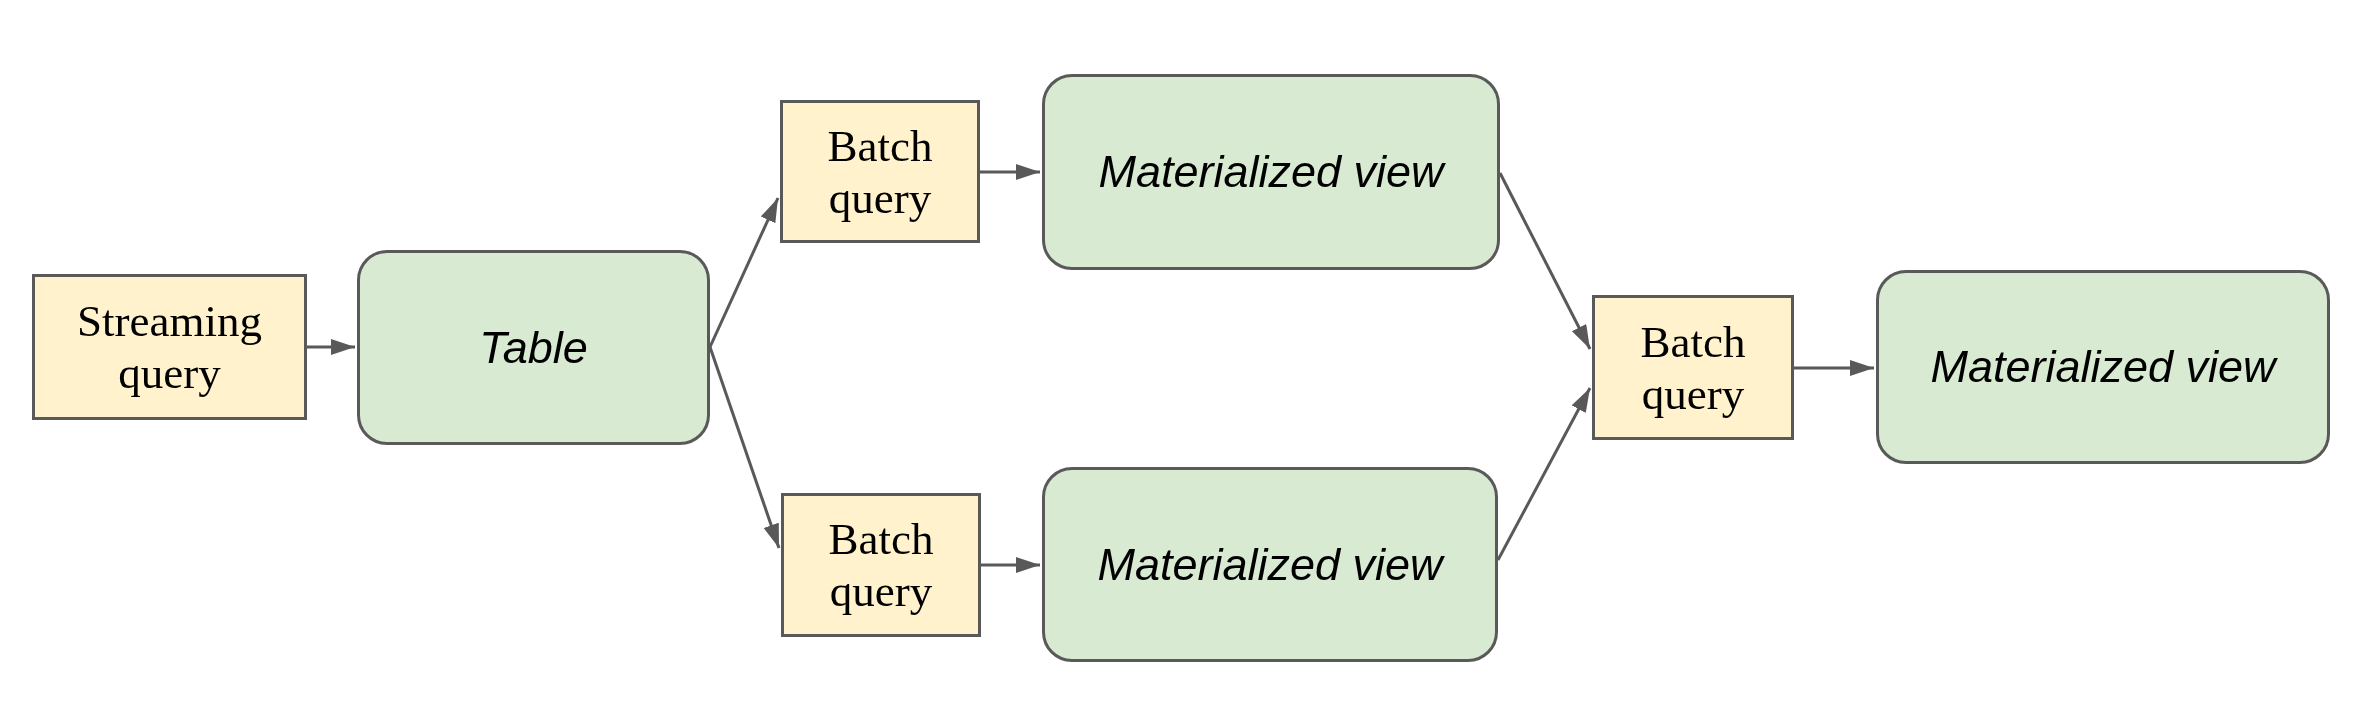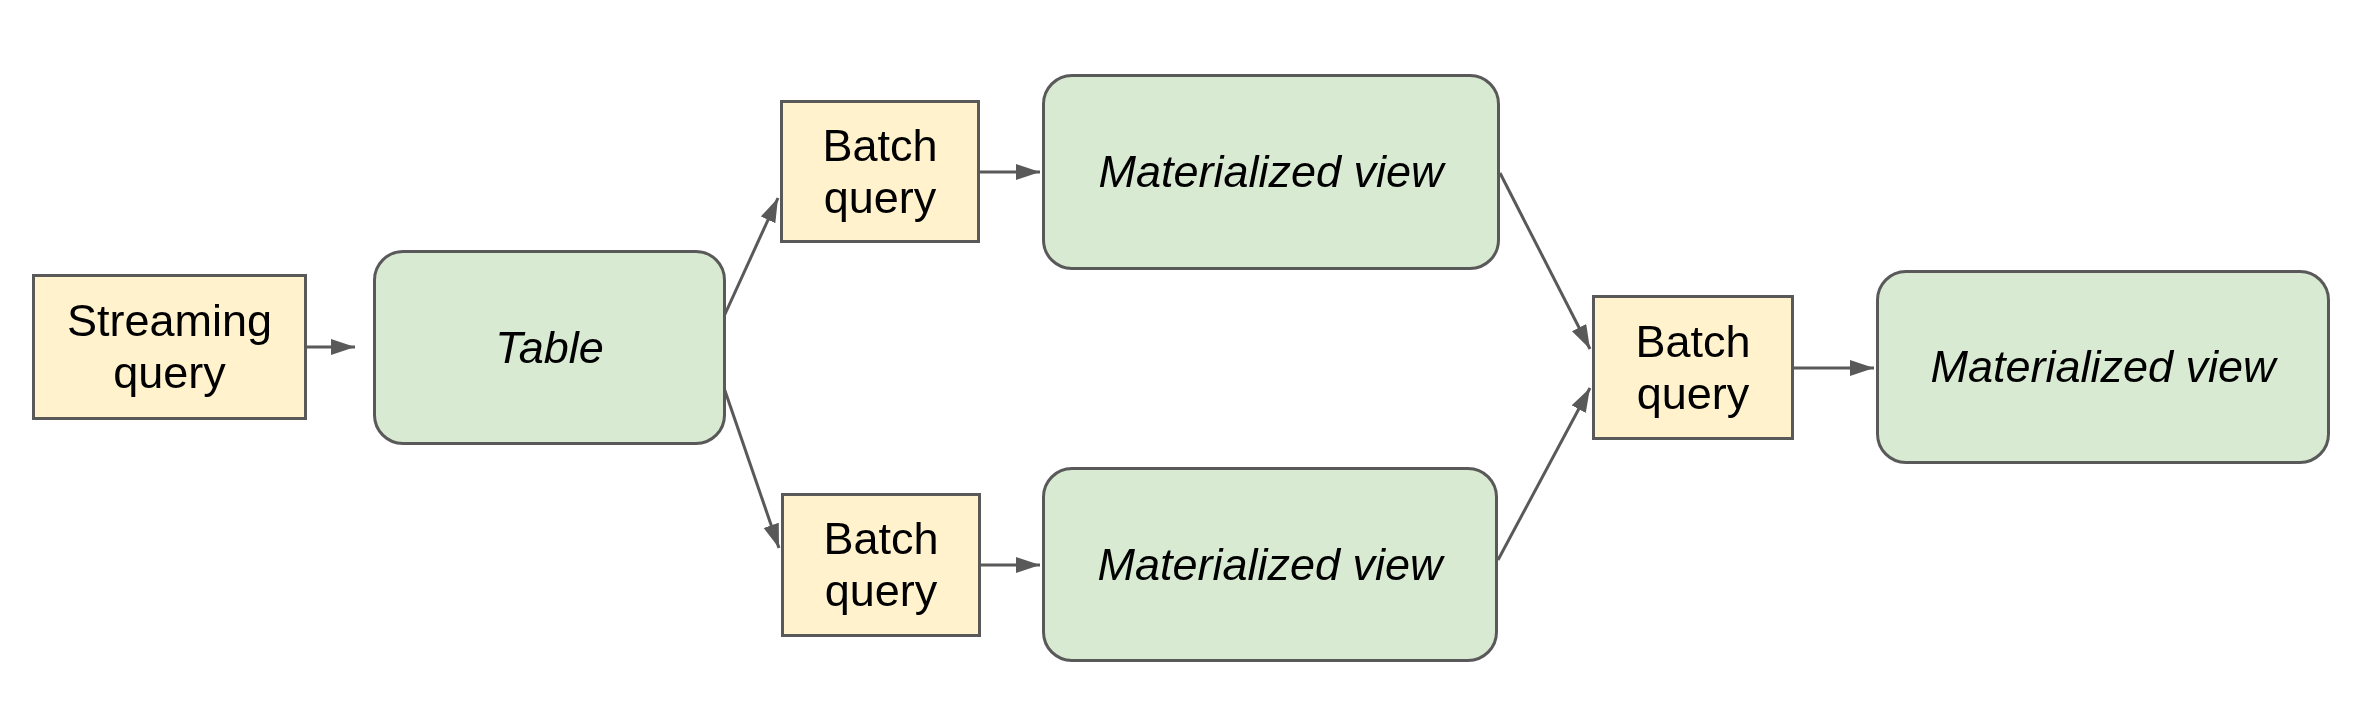--- a/index.html
+++ b/index.html
@@ -35,30 +35,31 @@
     letter-spacing: 0px;
   }
   .node .label {
     display: block;
     padding: 0 14px;
   }
   .query {
     background: #fff2cc;
     border: 3px solid #595959;
     border-radius: 0;
+    font-family: Liberation Serif, serif;
   }
   .store {
     background: #d9ead3;
     border: 3px solid #595959;
     border-radius: 30px;
     font-style: italic;
   }
   
   #node-streaming-query   { left: 32px;   top: 274px; width: 275px; height: 146px; }
-  #node-table             { left: 373px;  top: 250px; width: 353px; height: 195px; text-align: right; }
+  #node-table             { left: 357px;  top: 250px; width: 353px; height: 195px; text-align: right; }
   #node-batch-query-top   { left: 780px;  top: 100px; width: 200px; height: 143px; }
   #node-mv-top            { left: 1042px; top: 74px;  width: 458px; height: 196px; }
   #node-batch-query-bottom{ left: 781px;  top: 493px; width: 200px; height: 144px; }
   #node-mv-bottom         { left: 1042px; top: 467px; width: 456px; height: 195px; }
   #node-batch-query-final { left: 1592px; top: 295px; width: 202px; height: 145px; }
   #node-mv-final          { left: 1876px; top: 270px; width: 454px; height: 194px; }
 </style>
 </head>
 <body>
 

